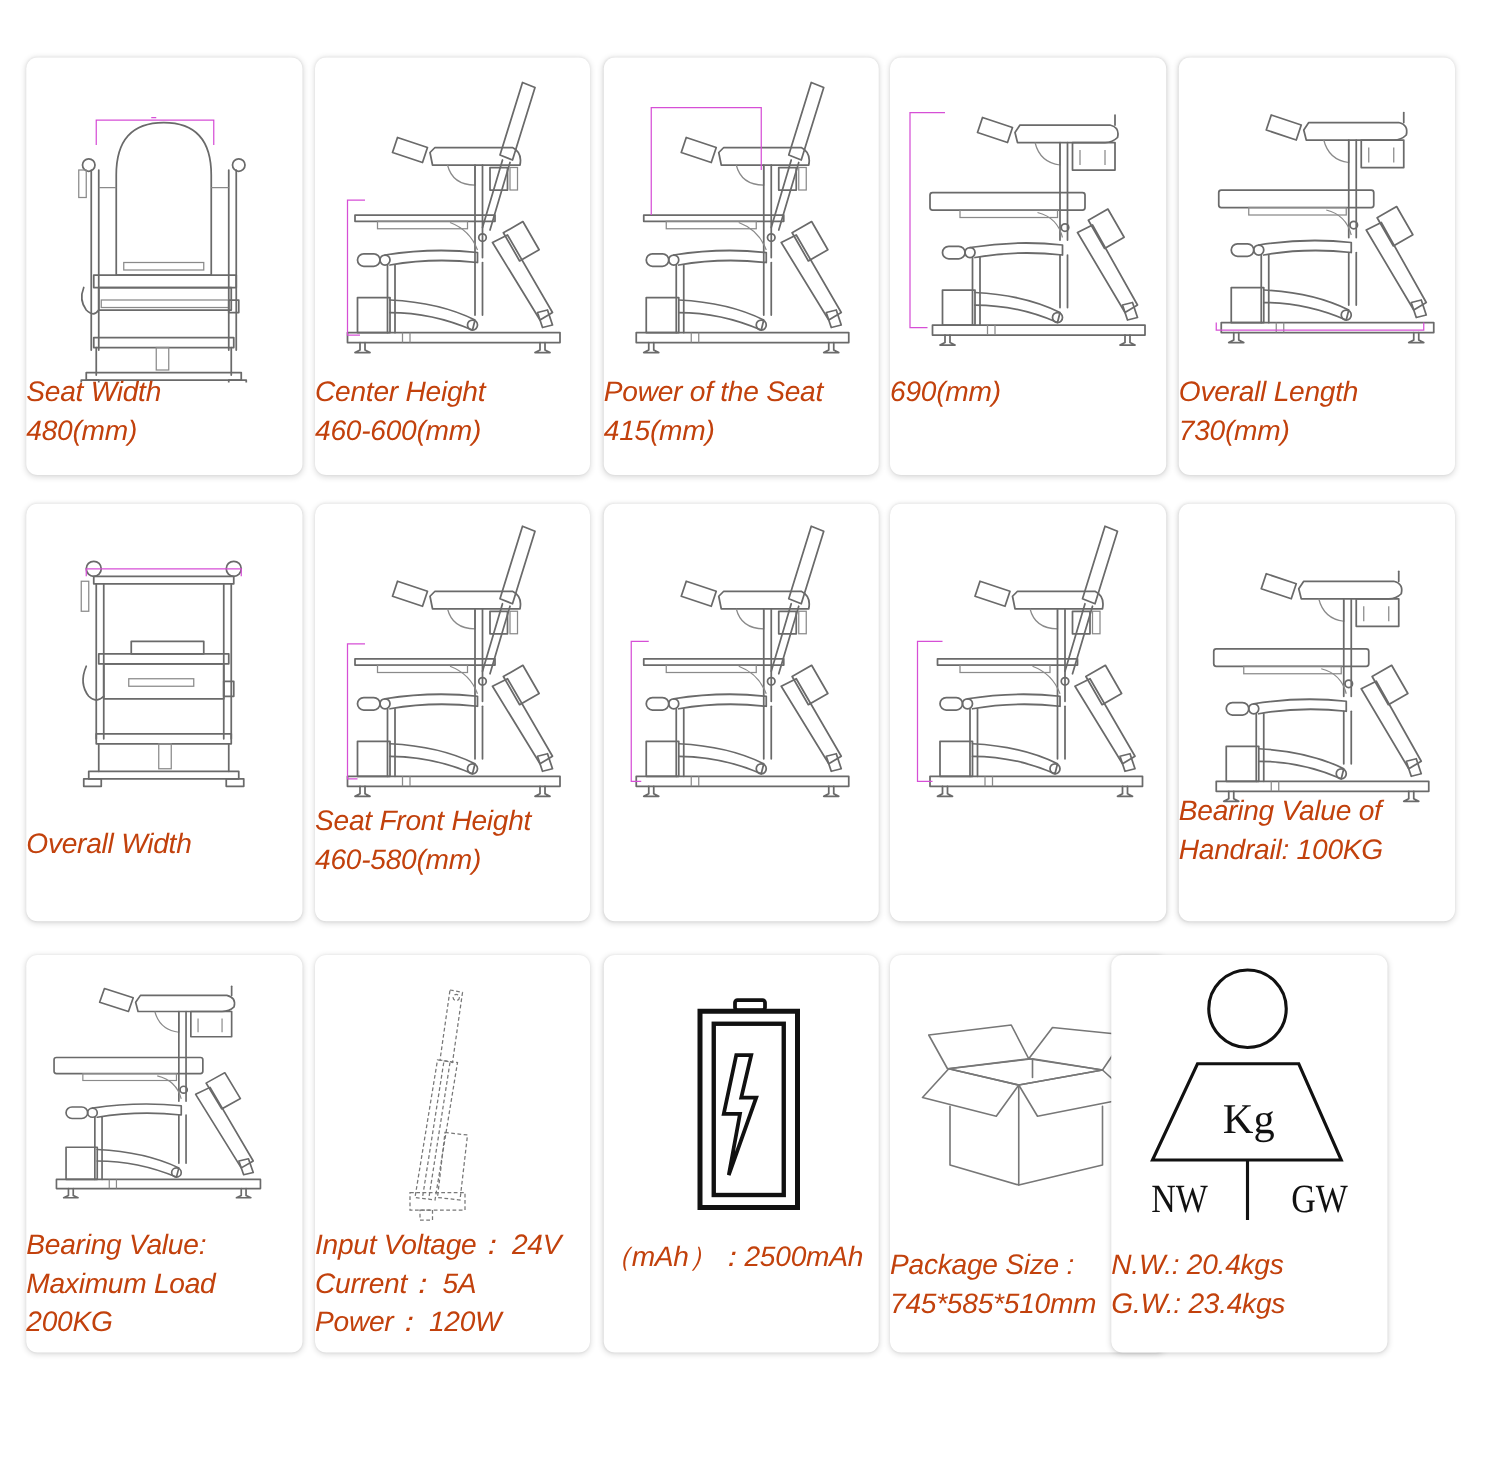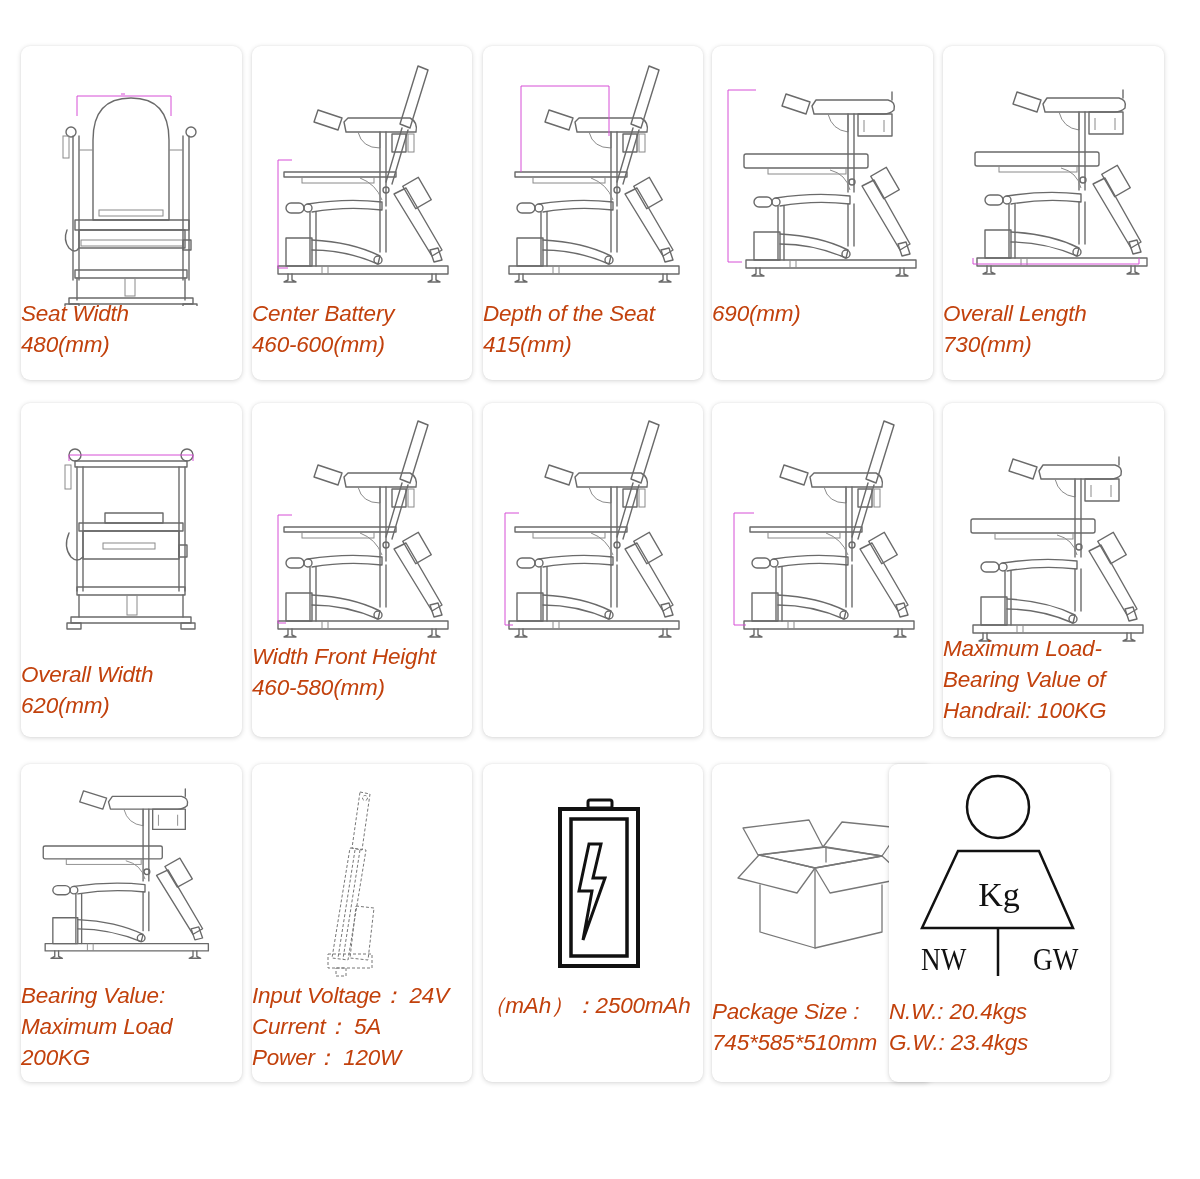--- a/index.html
+++ b/index.html
@@ -177,32 +177,32 @@
       <span>480(mm)</span>
     </div>
   </div>
 
   <div class="card" style="left:231px;top:0;width:220px;height:334px;">
     <svg class="art" width="220" height="260">
       <use href="#chair-side-back" x="30" y="14"></use>
       <polyline class="dim" points="40,114 26,114 26,222 36,222"></polyline>
     </svg>
     <div class="caption" style="top:252px;">
-      <span>Center Battery</span>
+      <span>Center Height</span>
       <span>460-600(mm)</span>
     </div>
   </div>
 
   <div class="card" style="left:462px;top:0;width:220px;height:334px;">
     <svg class="art" width="220" height="260">
       <use href="#chair-side-back" x="30" y="14"></use>
       <polyline class="dim" points="38,126 38,40 126,40 126,90"></polyline>
     </svg>
     <div class="caption" style="top:252px;">
-      <span>Depth of the Seat</span>
+      <span>Power of the Seat</span>
       <span>415(mm)</span>
     </div>
   </div>
 
   <div class="card" style="left:691px;top:0;width:221px;height:334px;">
     <svg class="art" width="221" height="260">
       <use href="#chair-side-noback" x="38" y="8"></use>
       <polyline class="dim" points="44,44 16,44 16,216 30,216"></polyline>
     </svg>
     <div class="caption" style="top:252px;">
@@ -221,31 +221,30 @@
     </div>
   </div>
 
   <div class="card" style="left:0;top:357px;width:221px;height:334px;">
     <svg class="art" width="221" height="260">
       <use href="#chair-front-noback" x="42" y="38"></use>
       <polyline class="dim" points="48,58 48,52 172,52 172,58"></polyline>
     </svg>
     <div class="caption" style="top:238px;margin-top:18px;">
       <span>Overall Width</span>
-      <span>620(mm)</span>
     </div>
   </div>
 
   <div class="card" style="left:231px;top:357px;width:220px;height:334px;">
     <svg class="art" width="220" height="260">
       <use href="#chair-side-back" x="30" y="12"></use>
       <polyline class="dim" points="40,112 26,112 26,220 34,220"></polyline>
     </svg>
     <div class="caption" style="top:238px;">
-      <span>Width Front Height</span>
+      <span>Seat Front Height</span>
       <span>460-580(mm)</span>
     </div>
   </div>
 
   <div class="card" style="left:462px;top:357px;width:220px;height:334px;">
     <svg class="art" width="220" height="260">
       <use href="#chair-side-back" x="30" y="12"></use>
       <polyline class="dim" points="36,110 22,110 22,222 30,222"></polyline>
     </svg>
   </div>
@@ -255,21 +254,20 @@
       <use href="#chair-side-back" x="36" y="12"></use>
       <polyline class="dim" points="42,110 22,110 22,222 34,222"></polyline>
     </svg>
   </div>
 
   <div class="card" style="left:922px;top:357px;width:221px;height:334px;">
     <svg class="art" width="221" height="240">
       <use href="#chair-side-noback" x="34" y="16"></use>
     </svg>
     <div class="caption" style="top:230px;">
-      <span>Maximum Load-</span>
       <span>Bearing Value of</span>
       <span>Handrail: 100KG</span>
     </div>
   </div>
 
   <div class="card" style="left:0;top:718px;width:221px;height:318px;">
     <svg class="art" width="221" height="220">
       <g transform="translate(28,-10) scale(0.96 0.92)">
           <use href="#chair-side-noback"></use>
         </g>

